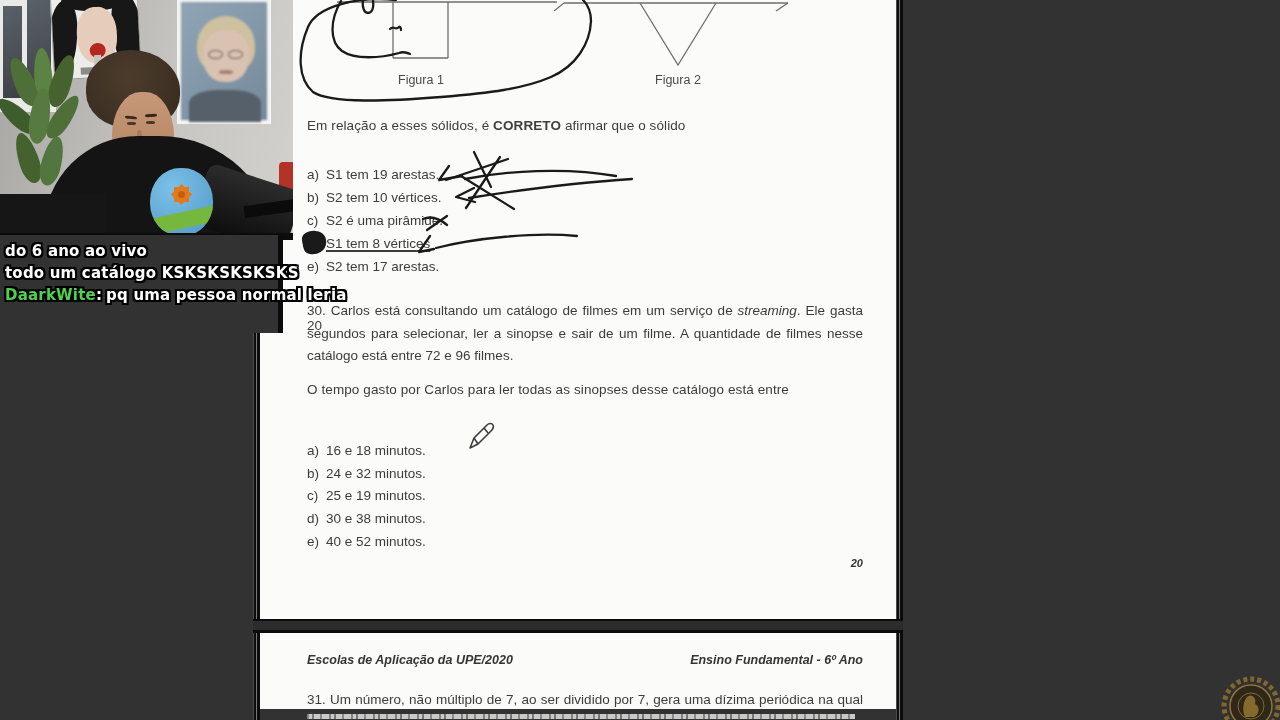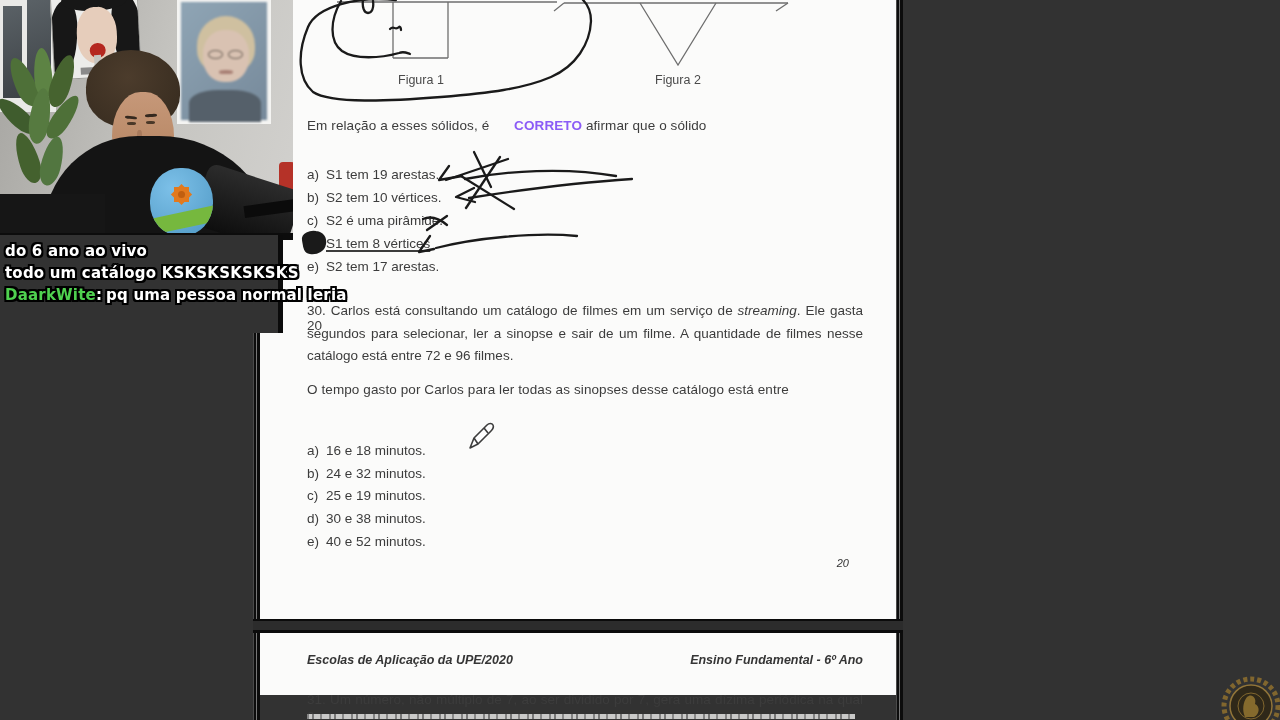--- a/index.html
+++ b/index.html
@@ -3,41 +3,41 @@
 <meta charset="utf-8">
 <style>
   * { margin:0; padding:0; box-sizing:border-box; }
   html,body { width:1280px; height:720px; overflow:hidden; background:#323232; }
   #stage { position:absolute; top:0; left:0; width:1280px; height:720px;
            background:#323232; font-family:"Liberation Sans", sans-serif; overflow:hidden; }
 
   
   .page { position:absolute; left:260px; width:637px; background:#fbfbfa; z-index:1; }
   #page1 { top:0; height:619px; }
-  #page2 { top:633px; height:62px; }
+  #page2 { top:633px; height:76px; }
   .page-border { position:absolute; top:0; width:7px; height:720px; z-index:2;
     background:linear-gradient(90deg,#4a4a4a 0 1px,#0c0c0c 1px 3px,#777 3px 4px,#0c0c0c 4px 7px); }
   #border-left  { left:253px; }
   #border-right { left:896px; }
   #page-gap { position:absolute; left:253px; top:619px; width:650px; height:14px; z-index:2;
     background:linear-gradient(180deg,#0b0b0b 0 2px,#2c2c2c 2px 11px,#0b0b0b 11px 14px); }
 
   
   .doc-text { position:absolute; color:#3c3c3c; font-size:13.5px; line-height:16px; letter-spacing:.1px; }
   .fig-label { position:absolute; color:#4a4a4a; font-size:12.5px; }
-  .stem b { color:#8b5cf6;margin-left:21px; }
+  .stem b { color:#404040; }
   .opt-row { position:absolute; left:47px; display:flex; color:#3c3c3c; font-size:13.5px; }
   .opt-letter { width:18px; flex:0 0 18px; }
   .opt-text { margin-left:1px; }
   .opt-underline { text-decoration:underline; text-decoration-thickness:1.5px; text-underline-offset:2px; }
   .para-line { position:absolute; left:47px; width:556px; color:#3c3c3c; font-size:13.5px;
                text-align:justify; text-align-last:justify; }
   .para-line.no-just { text-align:left; text-align-last:left; }
-  .pagenum { position:absolute; left:33px; width:556px; text-align:right;
-             font-size:11px; font-weight:normal; font-style:italic; color:#333; }
+  .pagenum { position:absolute; left:47px; width:556px; text-align:right;
+             font-size:11px; font-weight:bold; font-style:italic; color:#333; }
   .p2-header { position:absolute; left:47px; top:20px; width:556px; display:flex;
                justify-content:space-between; font-size:12.5px; font-weight:bold;
                font-style:italic; color:#353535; }
   .cut-text-line { position:absolute; left:47px; top:81px; width:548px; height:5px; opacity:.75;
     background:repeating-linear-gradient(90deg,#9d9d9d 0 2px,#fbfbfa 2px 5px,#8d8d8d 5px 7px,#fbfbfa 7px 13px,#a5a5a5 13px 15px,#fbfbfa 15px 22px); }
 
   
   #overlay-svg { position:absolute; left:0; top:0; z-index:3; pointer-events:none; }
 
   

